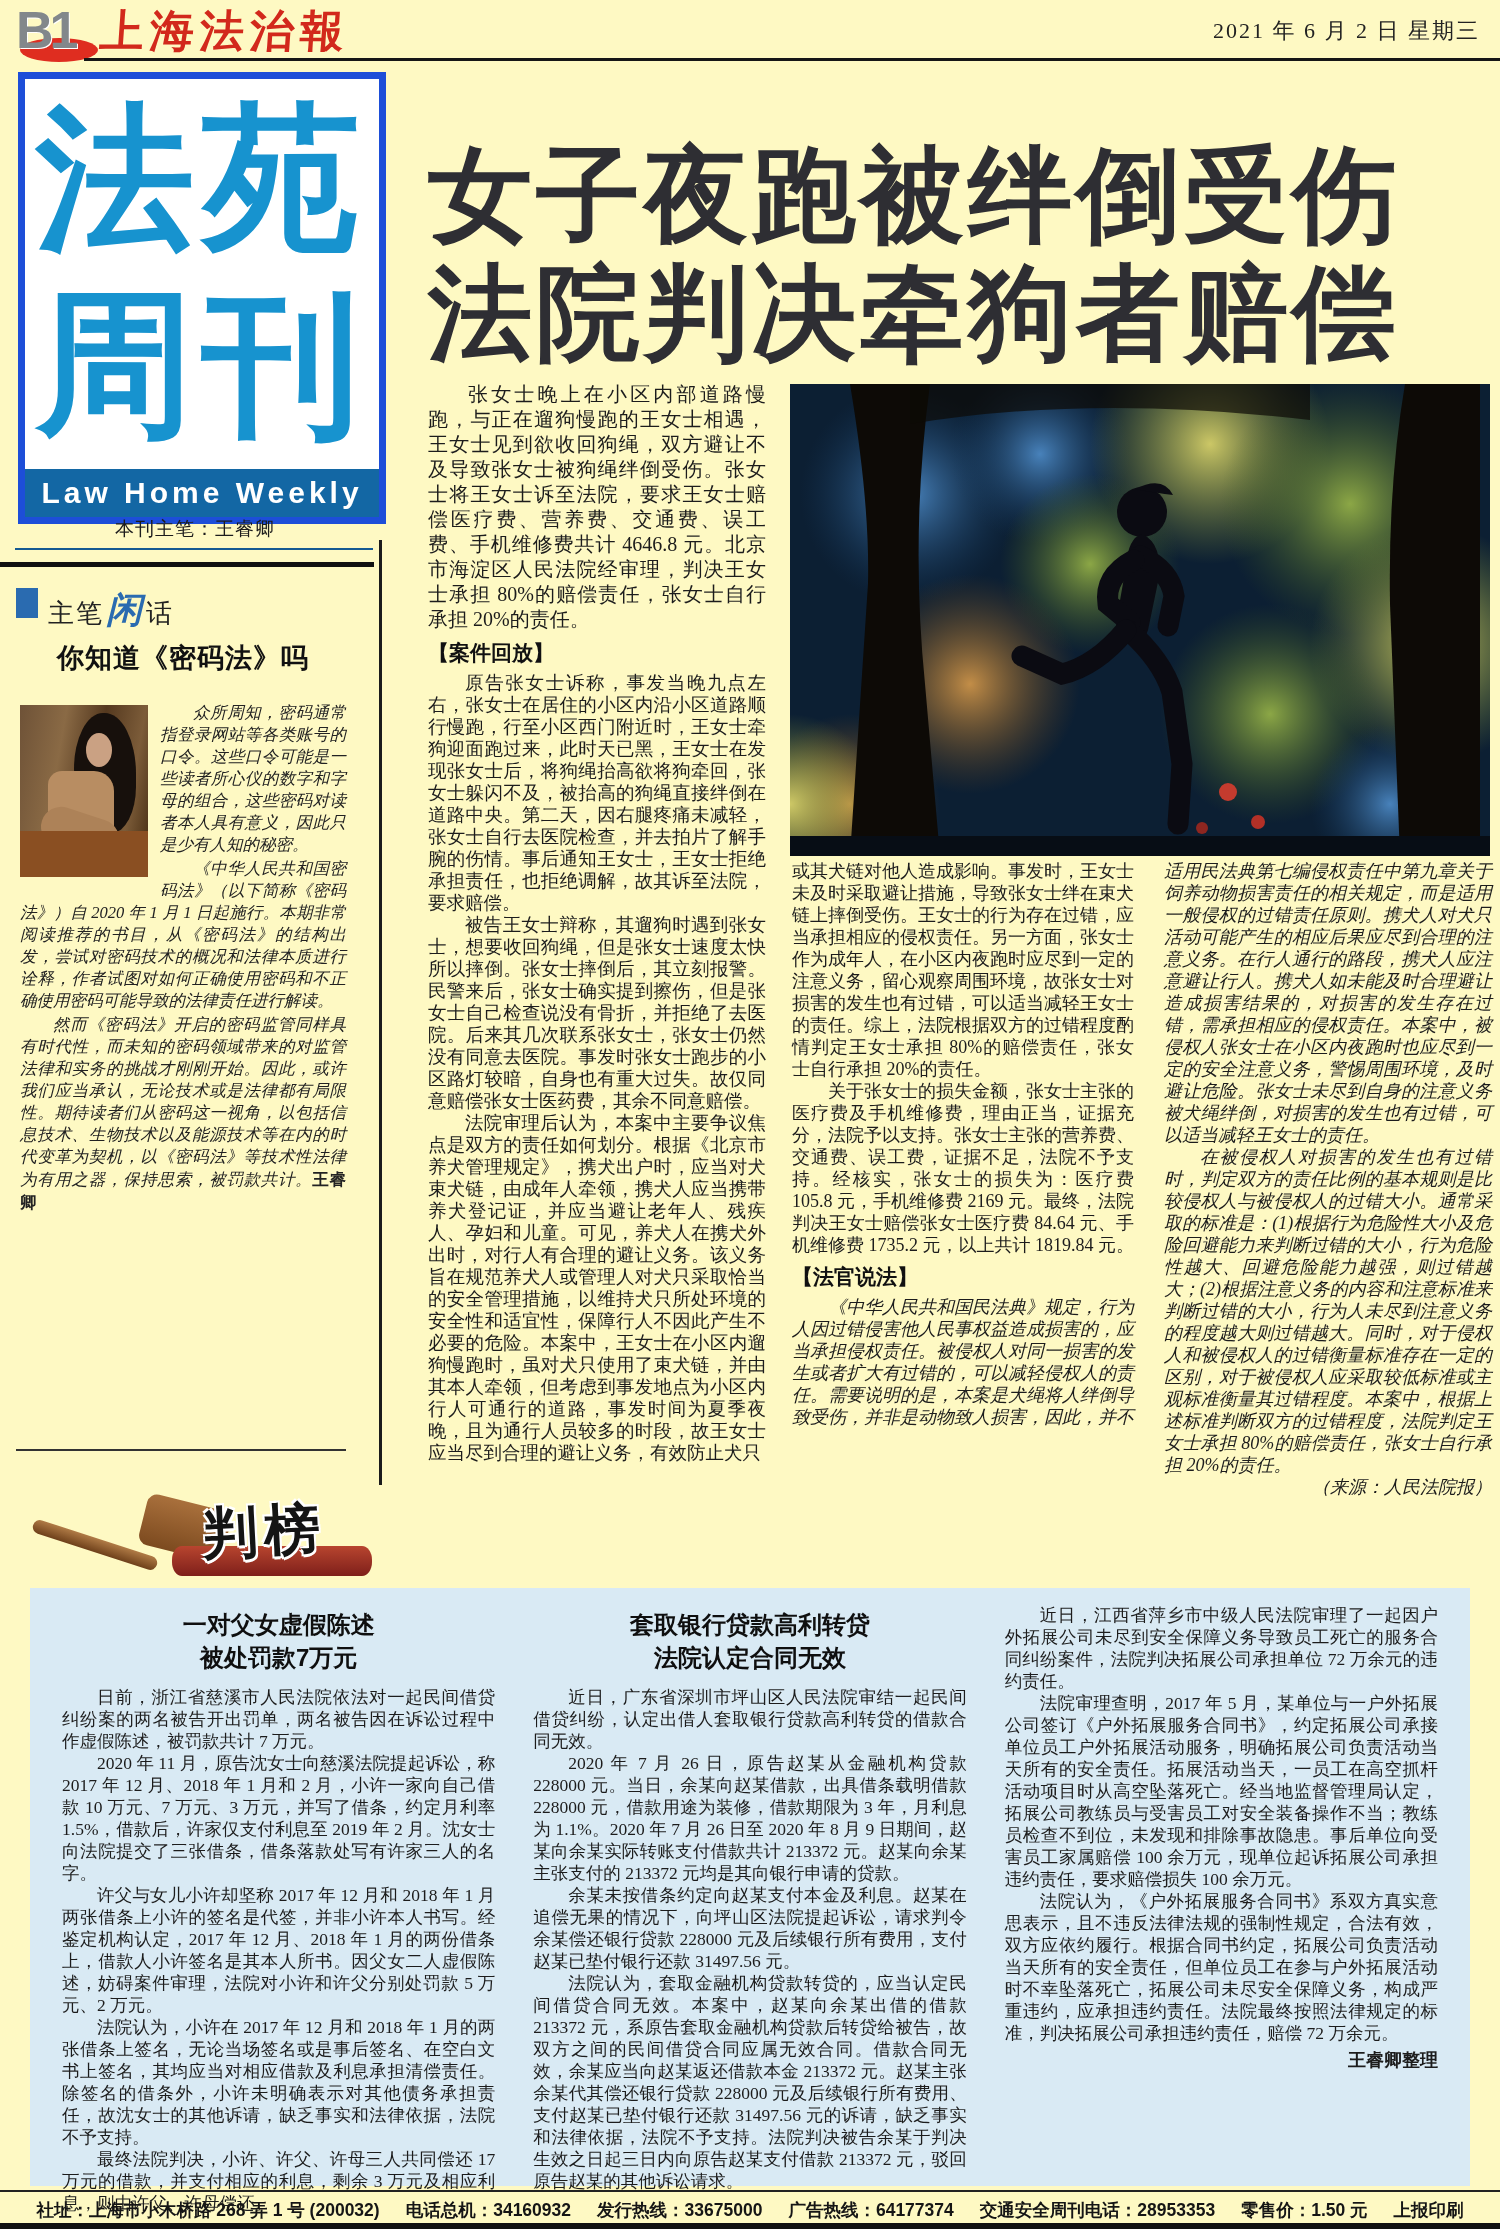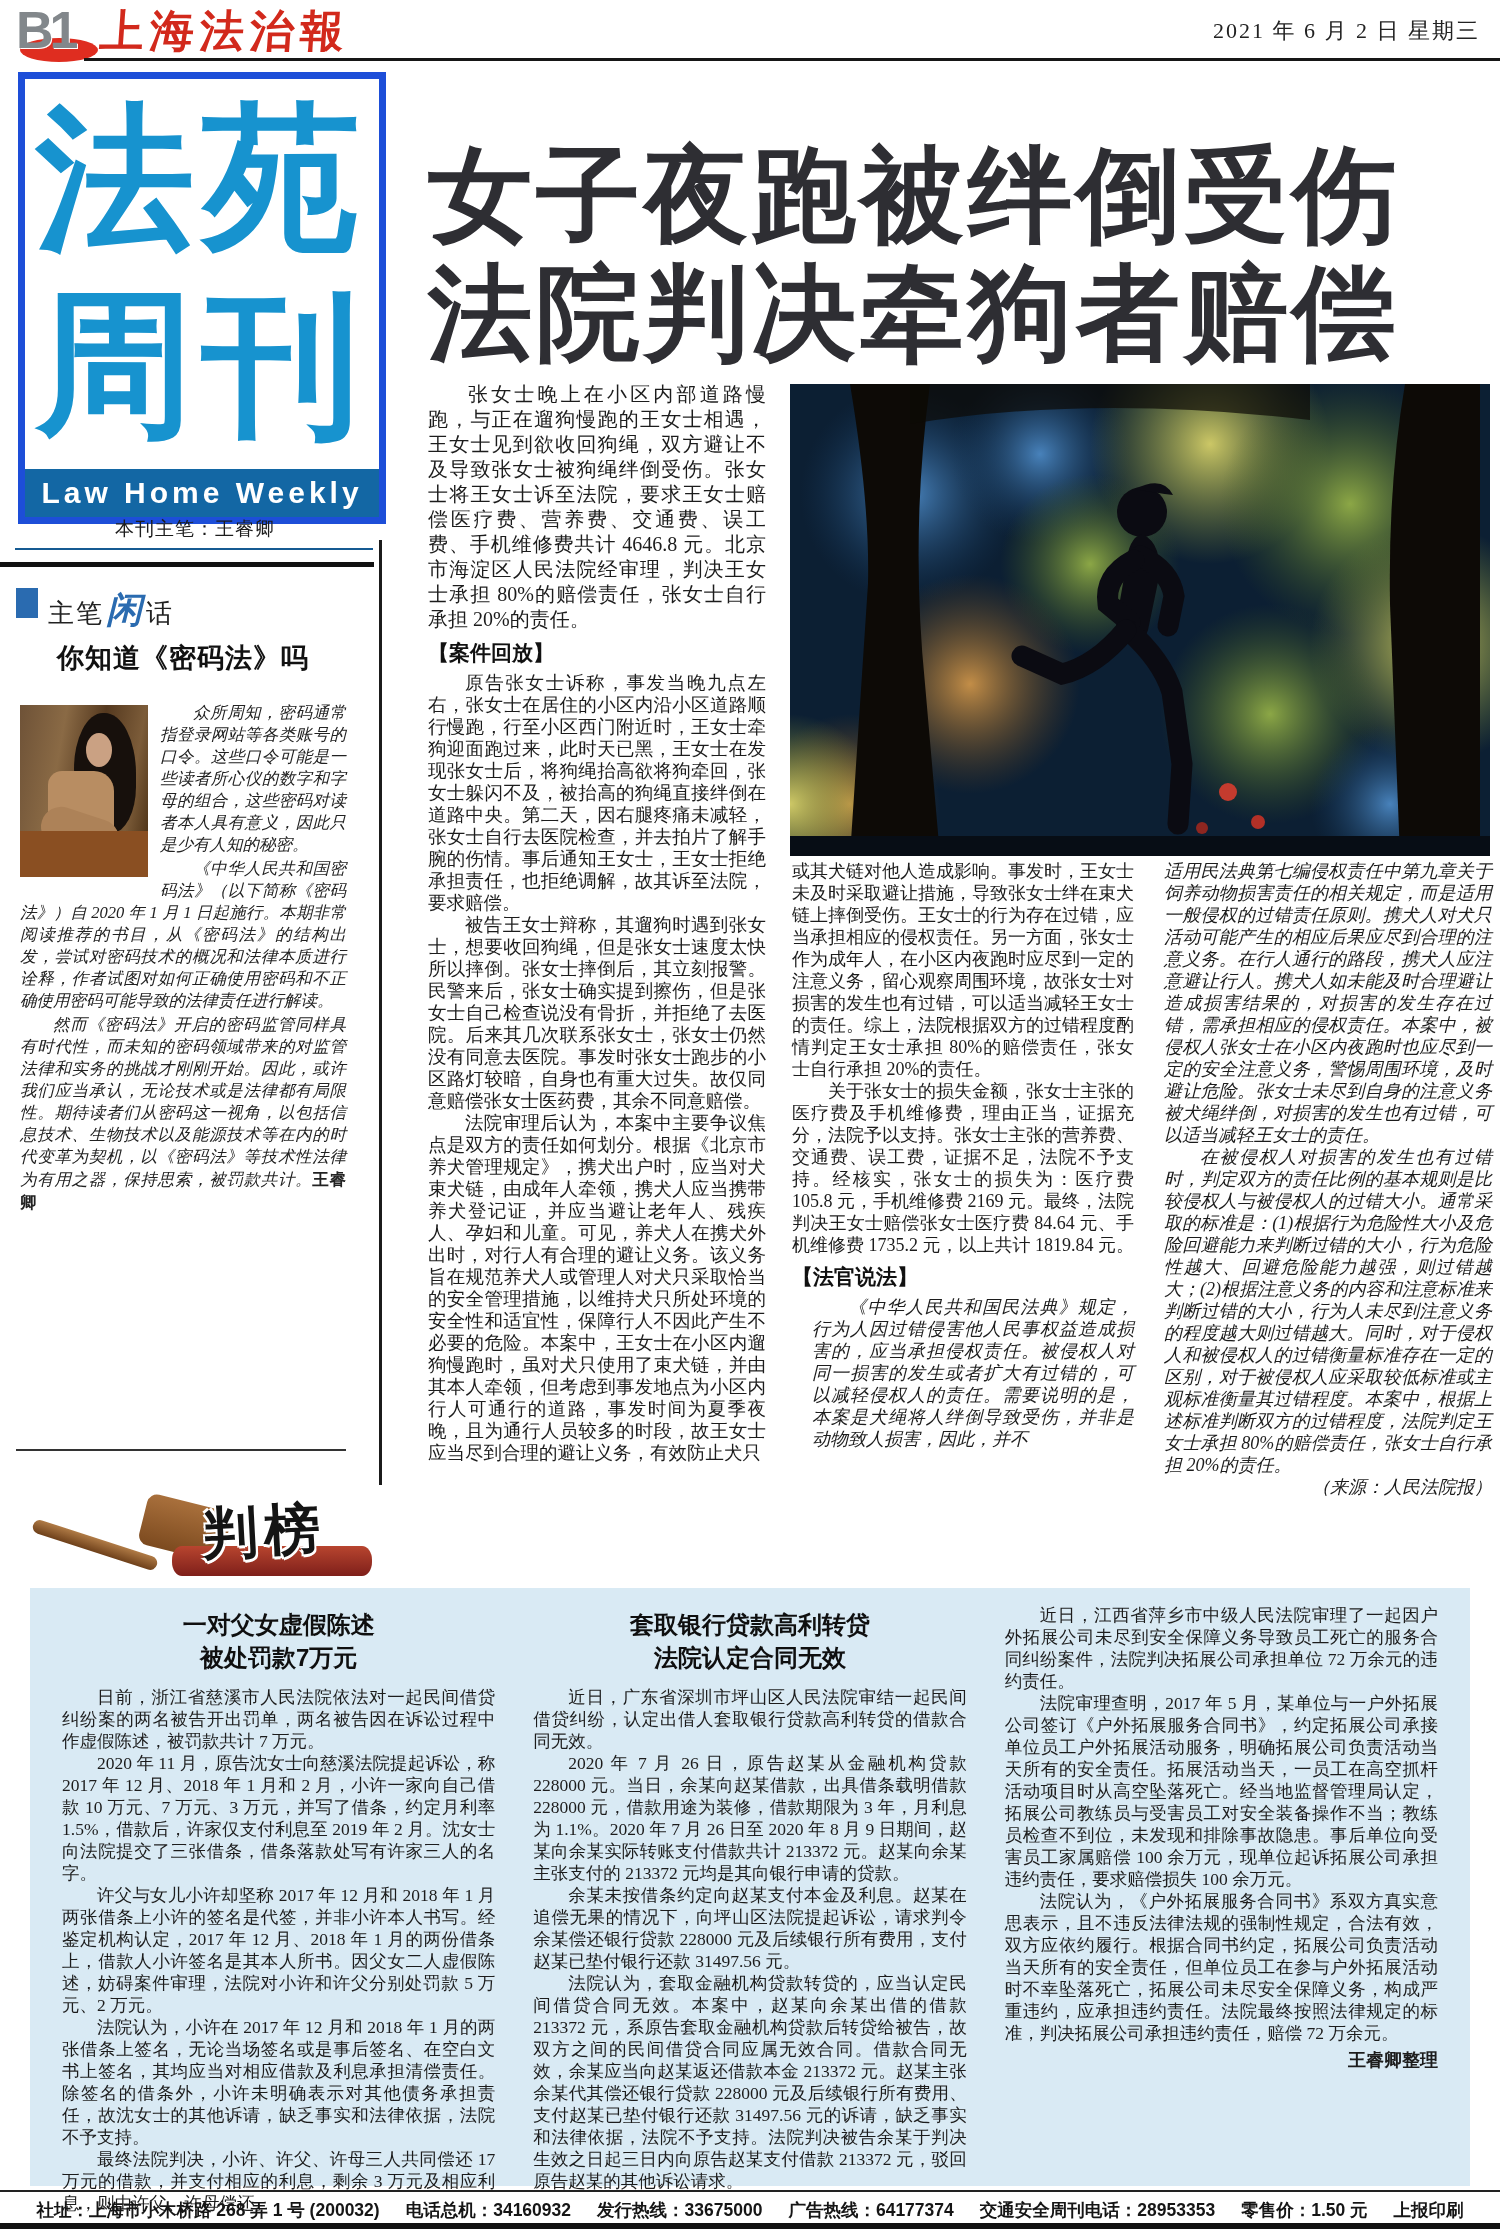--- a/index.html
+++ b/index.html
@@ -1,16 +1,16 @@
 <!DOCTYPE html>
 <html><head>
 <meta charset="utf-8">
 <style>
   html,body{margin:0;padding:0;background:#e8e8e4;}
-  .page{position:relative;width:1500px;height:2229px;margin:0 auto;background:#ffffff;
+  .page{position:relative;width:1500px;height:2229px;margin:0 auto;background:#fef9c3;
         font-family:"Liberation Serif","DejaVu Serif",serif;color:#1c1c1c;overflow:hidden;}
   .abs{position:absolute;}
   .j{text-align:justify;text-justify:inter-ideograph;}
   p{margin:0;}
   .ind{text-indent:2em;}
 
   
   .b1{left:16px;top:4px;width:110px;height:56px;}
   .b1-oval{position:absolute;left:4px;top:34px;width:78px;height:24px;background:#df2d20;border-radius:50%;}
   .b1-text{position:absolute;left:0;top:-4px;font-family:"Liberation Sans",sans-serif;font-weight:900;
@@ -60,21 +60,21 @@
             font-weight:900;color:#2e2e33;font-size:104px;line-height:118px;letter-spacing:4px;
             white-space:nowrap;}
   .colA{left:428px;top:382px;width:338px;font-size:18.5px;line-height:22px;}
   .intro{font-size:20px;line-height:25px;margin-bottom:10px;}
   .sec-head{font-family:"Liberation Sans",sans-serif;font-weight:bold;font-size:21px;
             margin:10px 0 8px 0;color:#111;}
   .colA p.body, .colB p.body, .colC p.body{margin-bottom:0px;}
   .photo{left:790px;top:384px;width:700px;height:472px;background:#0a1626;overflow:hidden;}
   .colB{left:792px;top:860px;width:342px;font-size:18px;line-height:22px;}
   .colC{left:1164px;top:860px;width:328px;font-size:18px;line-height:22px;font-style:italic;}
-  .kaiti{font-style:italic;margin-left:20px;}
+  .kaiti{font-style:italic;}
   .source{text-align:right;font-style:italic;}
 
   
   .banner{left:22px;top:1492px;width:520px;height:92px;}
   .gavel-head{position:absolute;left:120px;top:10px;width:86px;height:52px;background:
       linear-gradient(180deg,#a9703c,#7c4a1f);border-radius:10px;transform:rotate(14deg);}
   .gavel-handle{position:absolute;left:8px;top:46px;width:130px;height:14px;background:
       linear-gradient(180deg,#b07b46,#6e401a);border-radius:7px;transform:rotate(18deg);}
   .gavel-base{position:absolute;left:150px;top:54px;width:200px;height:30px;background:
       linear-gradient(180deg,#b8452f,#7e1f1a);border-radius:10px/14px;}

